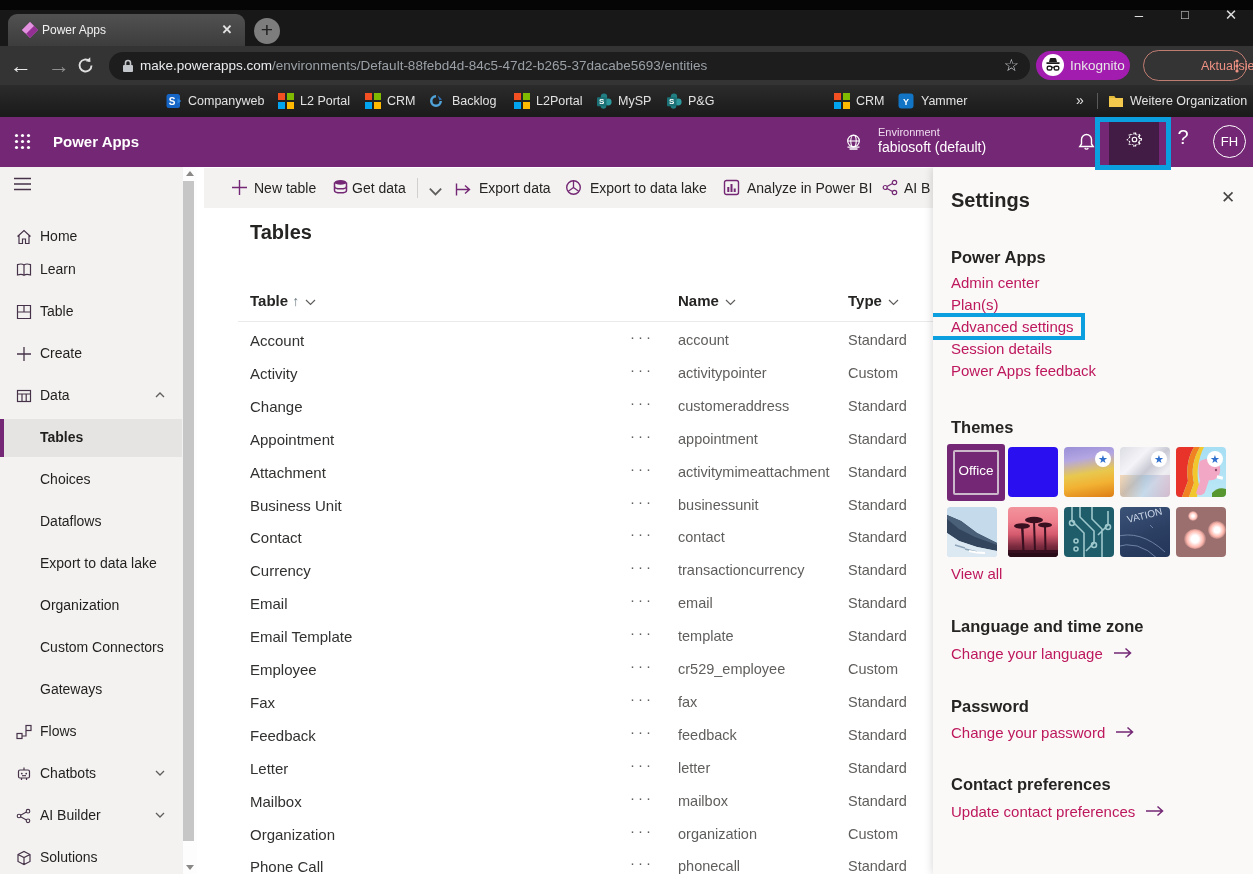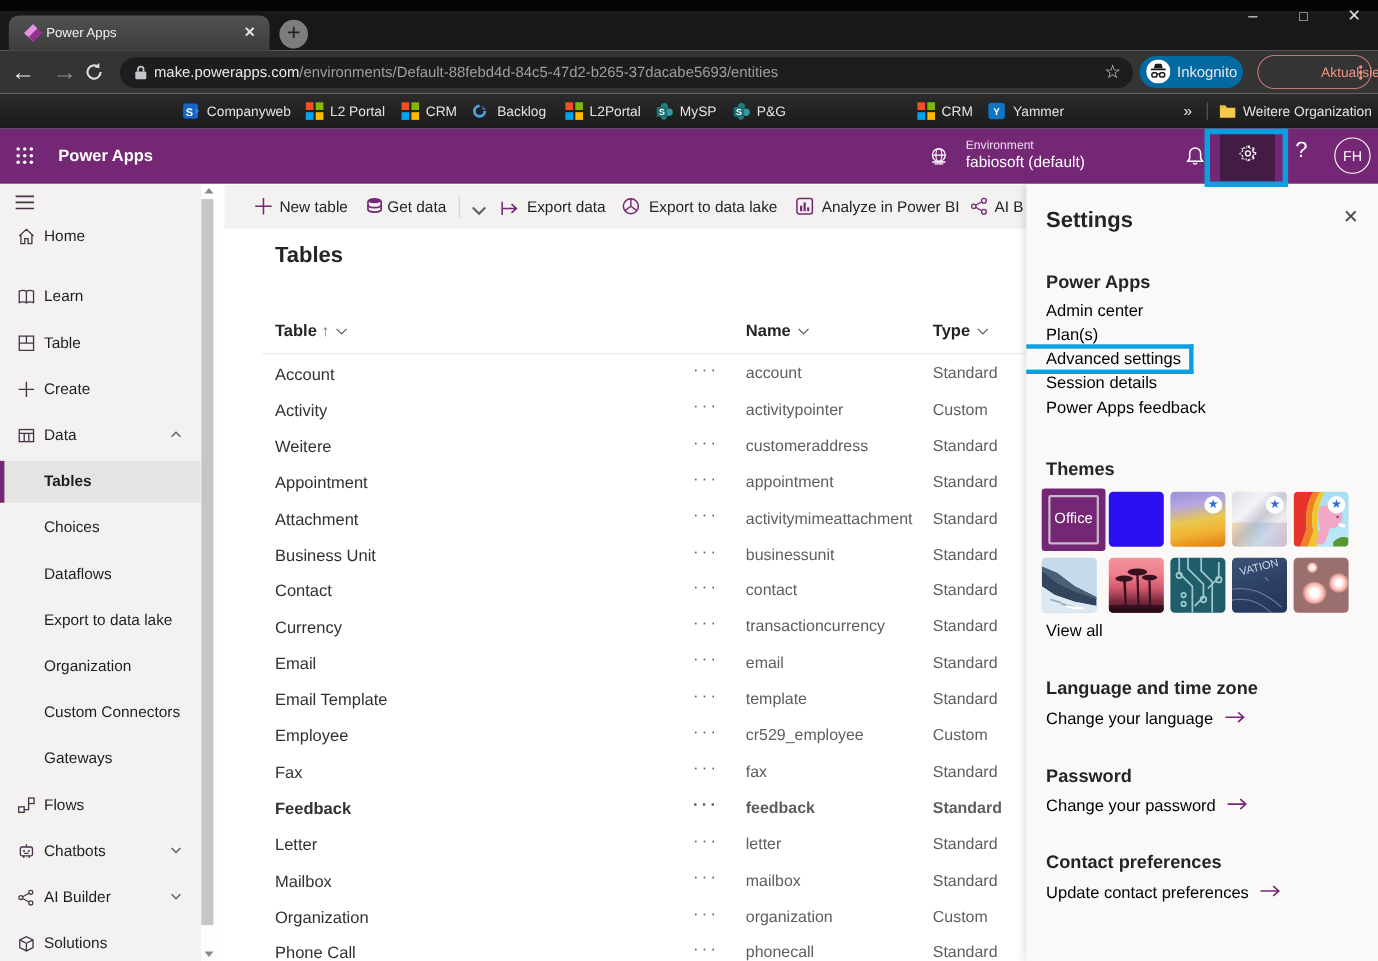--- a/index.html
+++ b/index.html
@@ -16,21 +16,21 @@
 #tab .close { position:absolute; right:10px; top:8px; width:16px; height:16px; color:#e4e4e4; font-size:13px; line-height:16px; text-align:center; font-weight:bold;}
 #newtab { position:absolute; left:254px; top:18px; width:26px; height:26px; border-radius:50%; background:#7d7d7d; color:#222; font-size:21px; line-height:24px; text-align:center; }
 .winbtn { position:absolute; top:0; width:46px; height:32px; color:#dedede; text-align:center; line-height:30px; font-size:15px; }
 
 #addrrow { position:absolute; left:0; top:46px; width:1253px; height:39px; background:#343434; }
 .navico { position:absolute; top:10px; color:#c7c7c7; font-size:18px; }
 #addrpill { position:absolute; left:109px; top:6px; width:921px; height:28px; border-radius:14px; background:#1d1d1d; }
 #urltext { position:absolute; left:31px; top:6px; font-size:13.5px; color:#9aa0a6; white-space:nowrap; }
 #urltext b { color:#e8eaed; font-weight:normal; }
 #star { position:absolute; right:11px; top:3px; color:#d5d9dd; font-size:17px; }
-#incog { position:absolute; left:1036px; top:5px; width:94px; height:29px; border-radius:15px; background:#0369a1; color:#e8e8e8; font-size:12.5px; }
+#incog { position:absolute; left:1036px; top:5px; width:94px; height:29px; border-radius:15px; background:#a21caf; color:#e8e8e8; font-size:12.5px; }
 #incog span { position:absolute; left:34px; top:7px; font-size:13.5px; }
 #update { position:absolute; left:1143px; top:4px; width:104px; height:31px; border-radius:16px; border:1.5px solid rgba(238,148,134,.75); color:#ef9183; font-size:12.5px; }
 #update span { position:absolute; left:9px; top:8px; font-size:12.5px;margin-left:48px; }
 
 #bmbar { position:absolute; left:0; top:85px; width:1253px; height:32px; background:linear-gradient(#2b2b2b,#1a1a1a); }
 .bm { position:absolute; top:0; height:32px; color:#e2e2e2; font-size:12.5px; white-space:nowrap; }
 .bm .t { position:absolute; top:9px; }
 .bmic { position:absolute; top:0; left:0; width:16px; height:16px; }
 .ms4 { display:grid; grid-template-columns:7px 7px; grid-gap:2px; padding-top:0; }
 .ms4 i { width:7px; height:7px; display:block; }
@@ -73,21 +73,21 @@
 .row .c1 { position:absolute; left:46px; top:0; }
 .row .dots { position:absolute; left:426px; top:-4px; color:#605e5c; font-size:15px; letter-spacing:3px; }
 .row .c2 { position:absolute; left:474px; top:0; color:#605e5c; font-size:14.5px; }
 .row .c3 { position:absolute; left:644px; top:0; color:#605e5c; font-size:14.5px; }
 
 
 #panel { position:absolute; left:933px; top:167px; width:320px; height:707px; background:#faf9f8; box-shadow:0 0 9px rgba(0,0,0,.18); }
 #panel h1 { position:absolute; left:18px; top:22px; font-size:20px; color:#252423; }
 #pclose { position:absolute; left:288px; top:20px; font-size:17px; color:#484644; }
 .sech { position:absolute; left:18px; font-size:16.5px; font-weight:bold; color:#252423; }
-.plink { position:absolute; left:18px; font-size:15px; color:#000000; }
+.plink { position:absolute; left:18px; font-size:15px; color:#be185d; }
 #advbox { position:absolute; left:0px; top:146px; width:152px; height:27px; border:4px solid #0b9fe0; border-left:none; }
 .thumb { position:absolute; width:50px; height:50px; border-radius:4px; overflow:hidden; }
 .badge { position:absolute; width:16px; height:16px; border-radius:50%; background:#fff; color:#2f6fce; font-size:11px; line-height:16px; text-align:center; }
 </style>
 </head>
 <body>
 
 <div id="tabbar">
   <div id="topstrip"></div>
   <div class="winbtn" style="left:1116px;">–</div>
@@ -288,21 +288,21 @@
   </svg>
   <div id="cyangear"></div>
   <span id="qmark">?</span>
   <div id="fh">FH</div>
 </div>
 
 <div id="lnav">
   <svg class="abs" style="left:14px;top:10px;" width="17" height="14" viewBox="0 0 17 14">
       <path d="M0 1.5 H17 M0 7 H17 M0 12.5 H17" stroke="#473349" stroke-width="1.5"></path>
     </svg>
-<div class="item" style="top:29px;">
+<div class="item" style="top:51px;">
       <svg class="ic" viewBox="0 0 16 16">
         <path d="M1.5 7.5 L8 1.5 L14.5 7.5 M3 6.5 V14.5 H6.5 V10 h3 V14.5 H13 V6.5" fill="none" stroke="#473349" stroke-width="1.2"></path>
       </svg>
       <span class="txt">Home</span>
     </div>
 <div class="item" style="top:83.5px;">
       <svg class="ic" viewBox="0 0 16 16">
         <path d="M8 3 C6.5 1.8 4 1.8 1.5 2.6 V13 C4 12.2 6.5 12.2 8 13.4 C9.5 12.2 12 12.2 14.5 13 V2.6 C12 1.8 9.5 1.8 8 3 V13" fill="none" stroke="#473349" stroke-width="1.2"></path>
       </svg>
       <span class="txt">Learn</span>
@@ -468,21 +468,21 @@
         <span class="c2">account</span>
         <span class="c3">Standard</span>
       </div>
 <div class="row" style="top:156.9px;left:0;width:1049px;height:20px;">
         <span class="c1">Activity</span>
         <span class="dots">···</span>
         <span class="c2">activitypointer</span>
         <span class="c3">Custom</span>
       </div>
 <div class="row" style="top:189.8px;left:0;width:1049px;height:20px;">
-        <span class="c1">Weitere</span>
+        <span class="c1">Change</span>
         <span class="dots">···</span>
         <span class="c2">customeraddress</span>
         <span class="c3">Standard</span>
       </div>
 <div class="row" style="top:222.7px;left:0;width:1049px;height:20px;">
         <span class="c1">Appointment</span>
         <span class="dots">···</span>
         <span class="c2">appointment</span>
         <span class="c3">Standard</span>
       </div>
@@ -527,21 +527,21 @@
         <span class="dots">···</span>
         <span class="c2">cr529_employee</span>
         <span class="c3">Custom</span>
       </div>
 <div class="row" style="top:485.9px;left:0;width:1049px;height:20px;">
         <span class="c1">Fax</span>
         <span class="dots">···</span>
         <span class="c2">fax</span>
         <span class="c3">Standard</span>
       </div>
-<div class="row" style="top:518.8px;left:0;width:1049px;height:20px;font-weight:bold;">
+<div class="row" style="top:518.8px;left:0;width:1049px;height:20px;">
         <span class="c1">Feedback</span>
         <span class="dots">···</span>
         <span class="c2">feedback</span>
         <span class="c3">Standard</span>
       </div>
 <div class="row" style="top:551.7px;left:0;width:1049px;height:20px;">
         <span class="c1">Letter</span>
         <span class="dots">···</span>
         <span class="c2">letter</span>
         <span class="c3">Standard</span>

